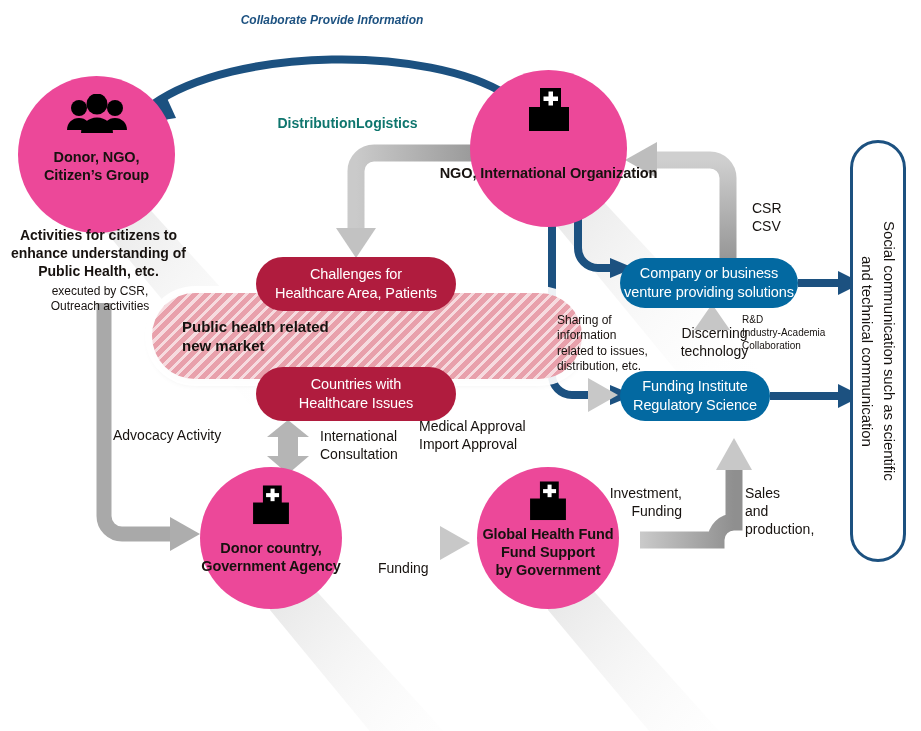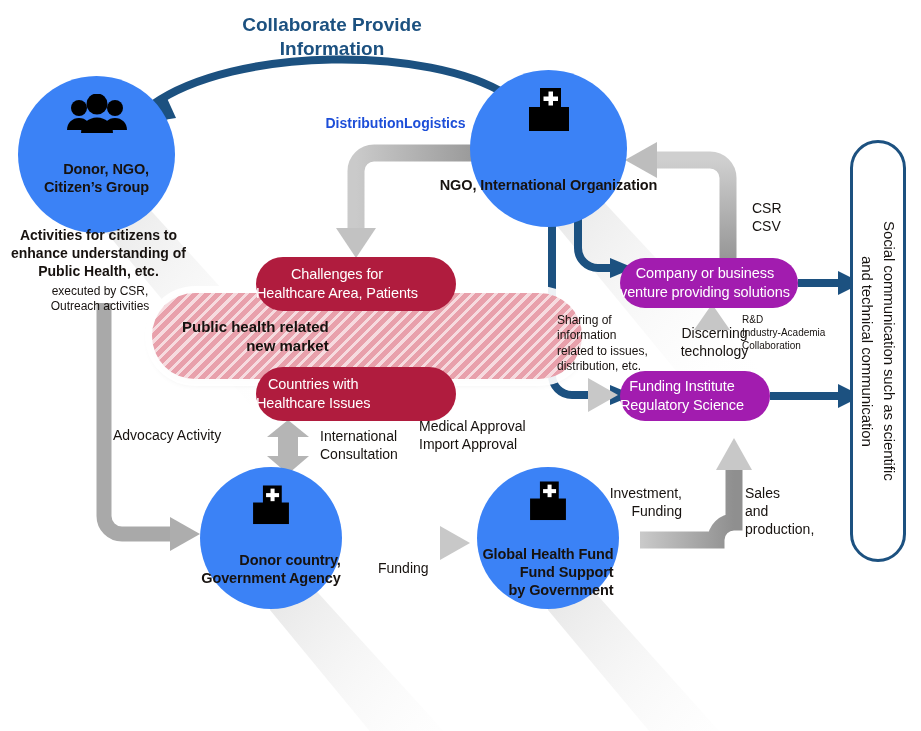--- a/index.html
+++ b/index.html
@@ -24,69 +24,67 @@
     width: 921px;
     height: 731px;
   }
   .node {
     position: absolute;
     box-sizing: border-box;
   }
   
   .circle {
     border-radius: 50%;
-    background: #3b82f6;
+    background: #ec4899;
     display: flex;
     flex-direction: column;
     align-items: center;
     justify-content: flex-start;
-    text-align: right;
+    text-align: center;
     color: #111;
-    gap: 12px;
   }
   .circle .cap {
     font-size: 14.5px;
     line-height: 1.25;
     font-weight: 600;
     letter-spacing: -0.1px;
     color: #17120f;
     white-space: nowrap;
   }
   .circle .ico {
     display: block;
   }
   
   .pill {
     border-radius: 999px;
     display: flex;
     align-items: center;
-    justify-content: flex-start;
+    justify-content: center;
     text-align: center;
     color: #ffffff;
     font-size: 14.5px;
     line-height: 1.3;
     letter-spacing: -0.1px;
   }
   .pill.red { background: #b01c3e; }
-  .pill.blue { background: #a21caf; }
+  .pill.blue { background: #0369a1; }
 
   
   .striped-oval {
     border-radius: 999px;
     background-color: #e8a0ab;
     background-image: repeating-linear-gradient(
         -45deg,
         rgba(255,255,255,0.62) 0px,
         rgba(255,255,255,0.62) 3px,
         rgba(0,0,0,0) 3px,
         rgba(0,0,0,0) 8px);
     display: flex;
     align-items: center;
     box-shadow: 0 0 0 7px rgba(255,255,255,0.92), 0 3px 9px rgba(0,0,0,0.16);
-    text-align: right;
   }
   .striped-oval .lbl {
     padding-left: 30px;
     font-size: 15px;
     line-height: 1.3;
     font-weight: 600;
     color: #16120f;
   }
 
   
@@ -110,25 +108,25 @@
   }
 
   
   .tx {
     position: absolute;
     color: #17120f;
     line-height: 1.28;
     white-space: pre-line;
   }
   .tx.navy  { color: #1c5180; }
-  .tx.crim  { color: #1d4ed8; margin-left: 48px; }
+  .tx.crim  { color: #0f766e; }
   .tx.ctr   { text-align: center; }
   .tx.right { text-align: right; }
 
-  .f15 { font-size: 19px; }
+  .f15 { font-size: 12px; font-style: italic; }
   .f14 { font-size: 14px; }
   .f13 { font-size: 10px; }
   .f12 { font-size: 12px; }
   .b   { font-weight: 600; }
 </style>
 </head>
 <body>
 
 <div id="stage">
 
@@ -282,21 +280,21 @@
     <div class="cap" style="margin-top:10px;"><span>Donor country,</span><br><span>Government Agency</span></div>
   </div>
 
   <div class="node circle" style="left:477px; top:467px; width:142px; height:142px; padding-top:14px;">
     <svg class="ico" width="52" height="44" viewBox="0 0 58 48">
       <rect x="20" y="0" width="21" height="21" fill="#000"></rect>
       <rect x="28.5" y="3.5" width="4.5" height="14" fill="#fff"></rect>
       <rect x="23.5" y="8.5" width="14.5" height="4.5" fill="#fff"></rect>
       <rect x="9" y="19" width="40" height="24" fill="#000"></rect>
     </svg>
-    <div class="cap" style="margin-top:8px;"><span>Global Health Fund</span><br><span>Fund Support</span><br><span>by Government</span></div>
+    <div class="cap" style=""><span>Global Health Fund</span><br><span>Fund Support</span><br><span>by Government</span></div>
   </div>
 
   <div class="node pill red" style="left:256px; top:257px; width:200px; height:54px;">
     <div><span>Challenges for</span><br><span>Healthcare Area, Patients</span></div>
   </div>
 
   <div class="node pill red" style="left:256px; top:367px; width:200px; height:54px;">
     <div><span>Countries with</span><br><span>Healthcare Issues</span></div>
   </div>
 

